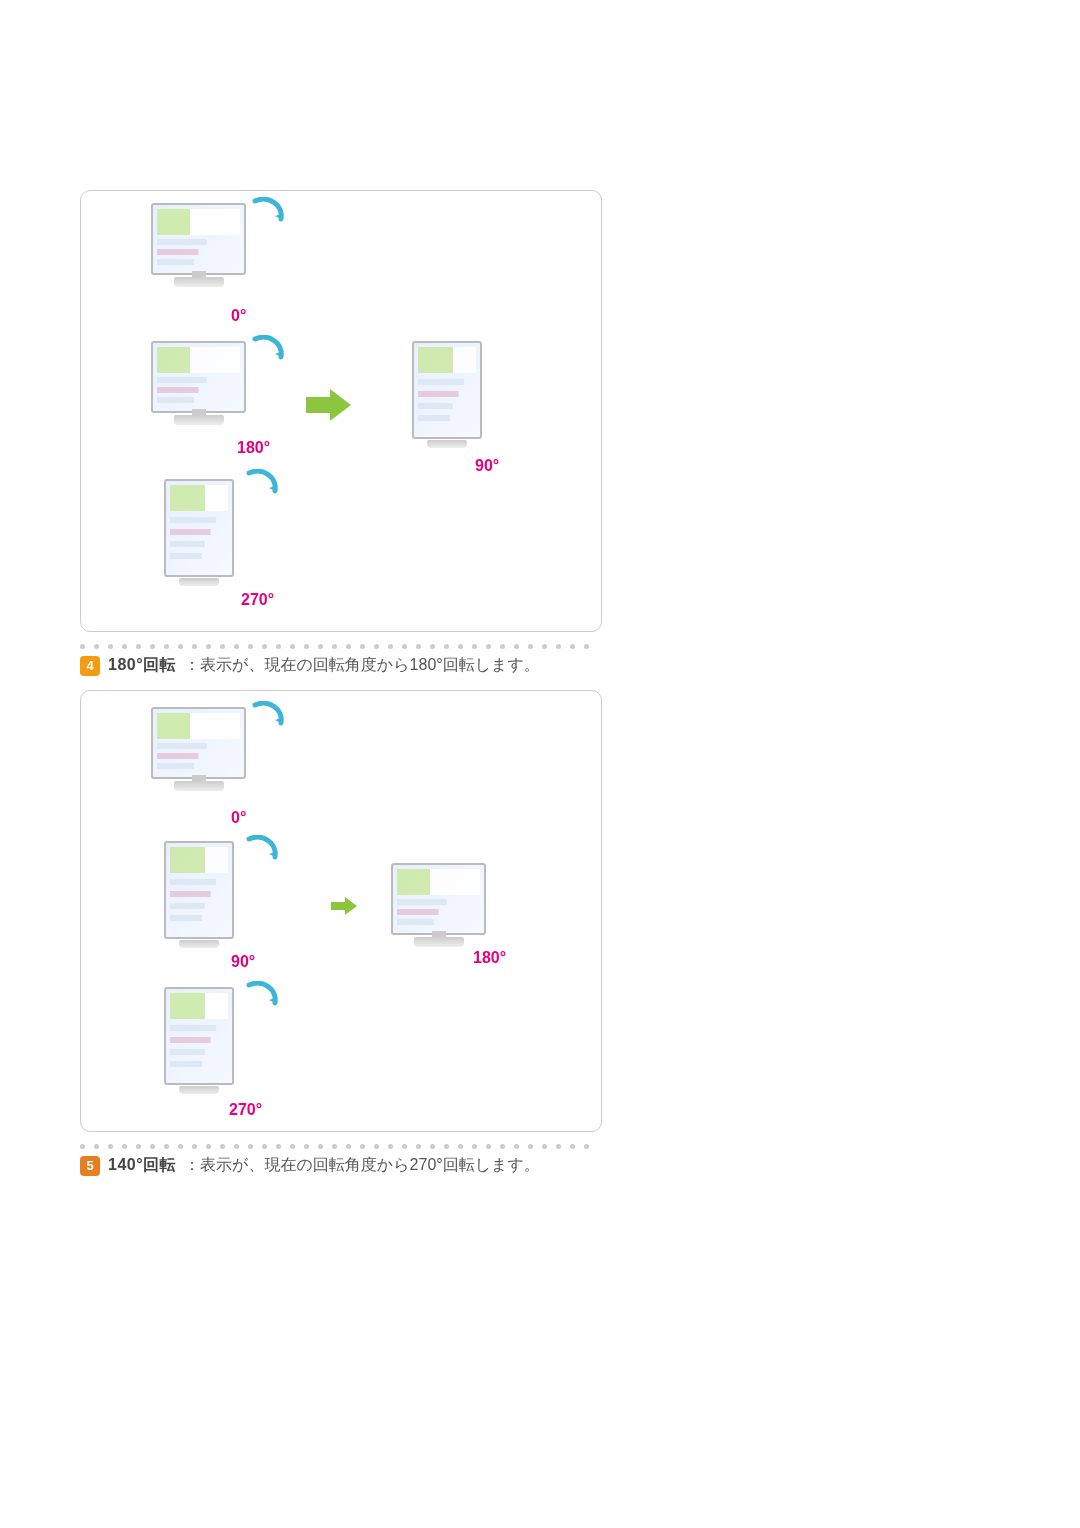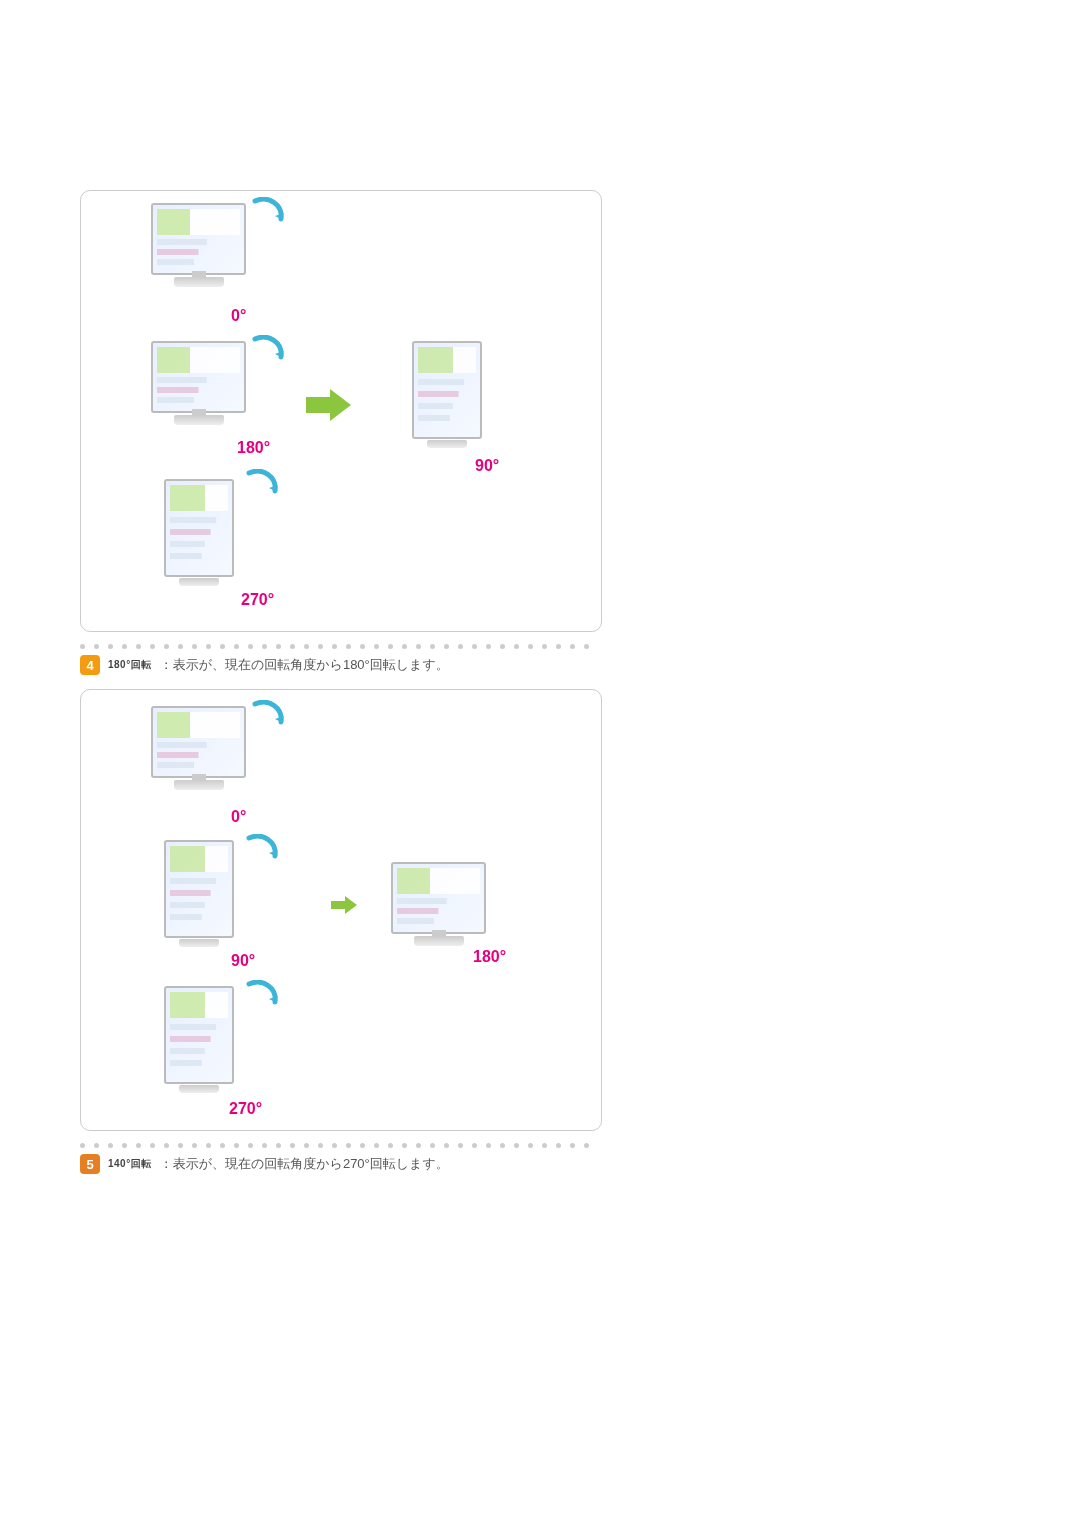--- a/index.html
+++ b/index.html
@@ -153,26 +153,26 @@
     font-weight:bold;
     color:#fff;
     display:flex;
     align-items:center;
     justify-content:center;
     font-family:Arial,sans-serif;
   }
   .num-badge.n4{ background:#f39c12; }
   .num-badge.n5{ background:#e67e22; }
   .bullet-bold{
-    font-size:10px;
+    font-size:16px;
     font-weight:bold;
     letter-spacing:0.5px;
   }
   .bullet-rest{
-    font-size:13px;
+    font-size:16px;
     color:#555;
   }
 </style>
 </head>
 <body>
 
 <div class="page">
 
   <div class="diagram-box tall">
 

